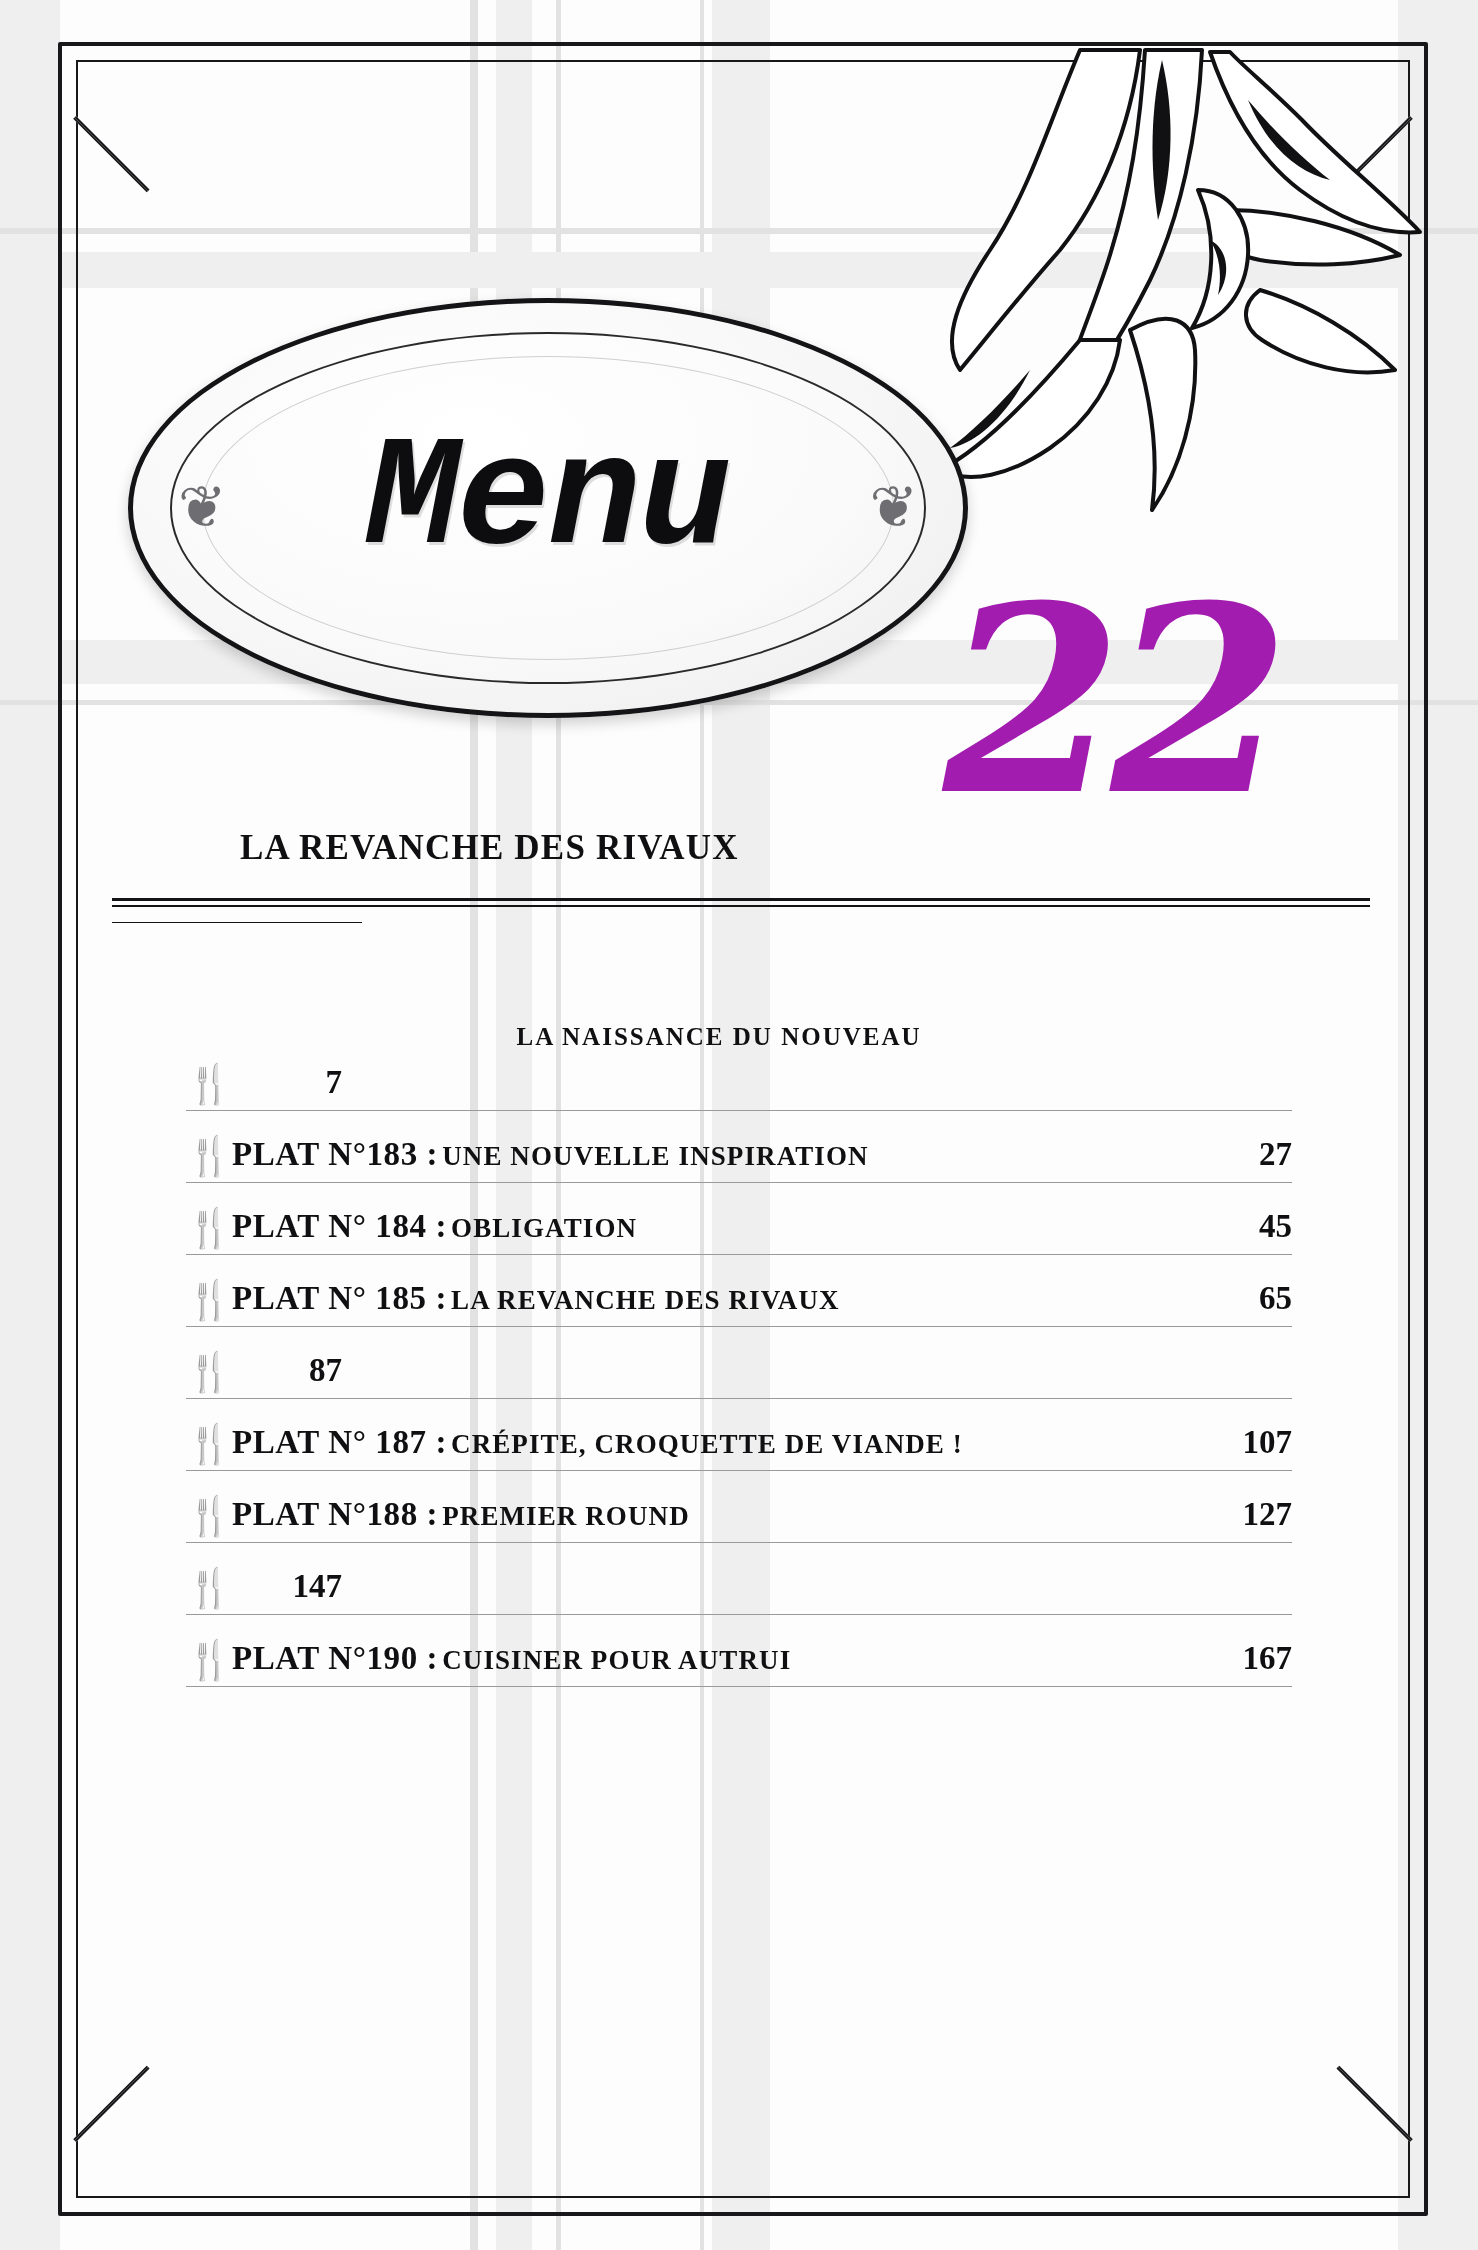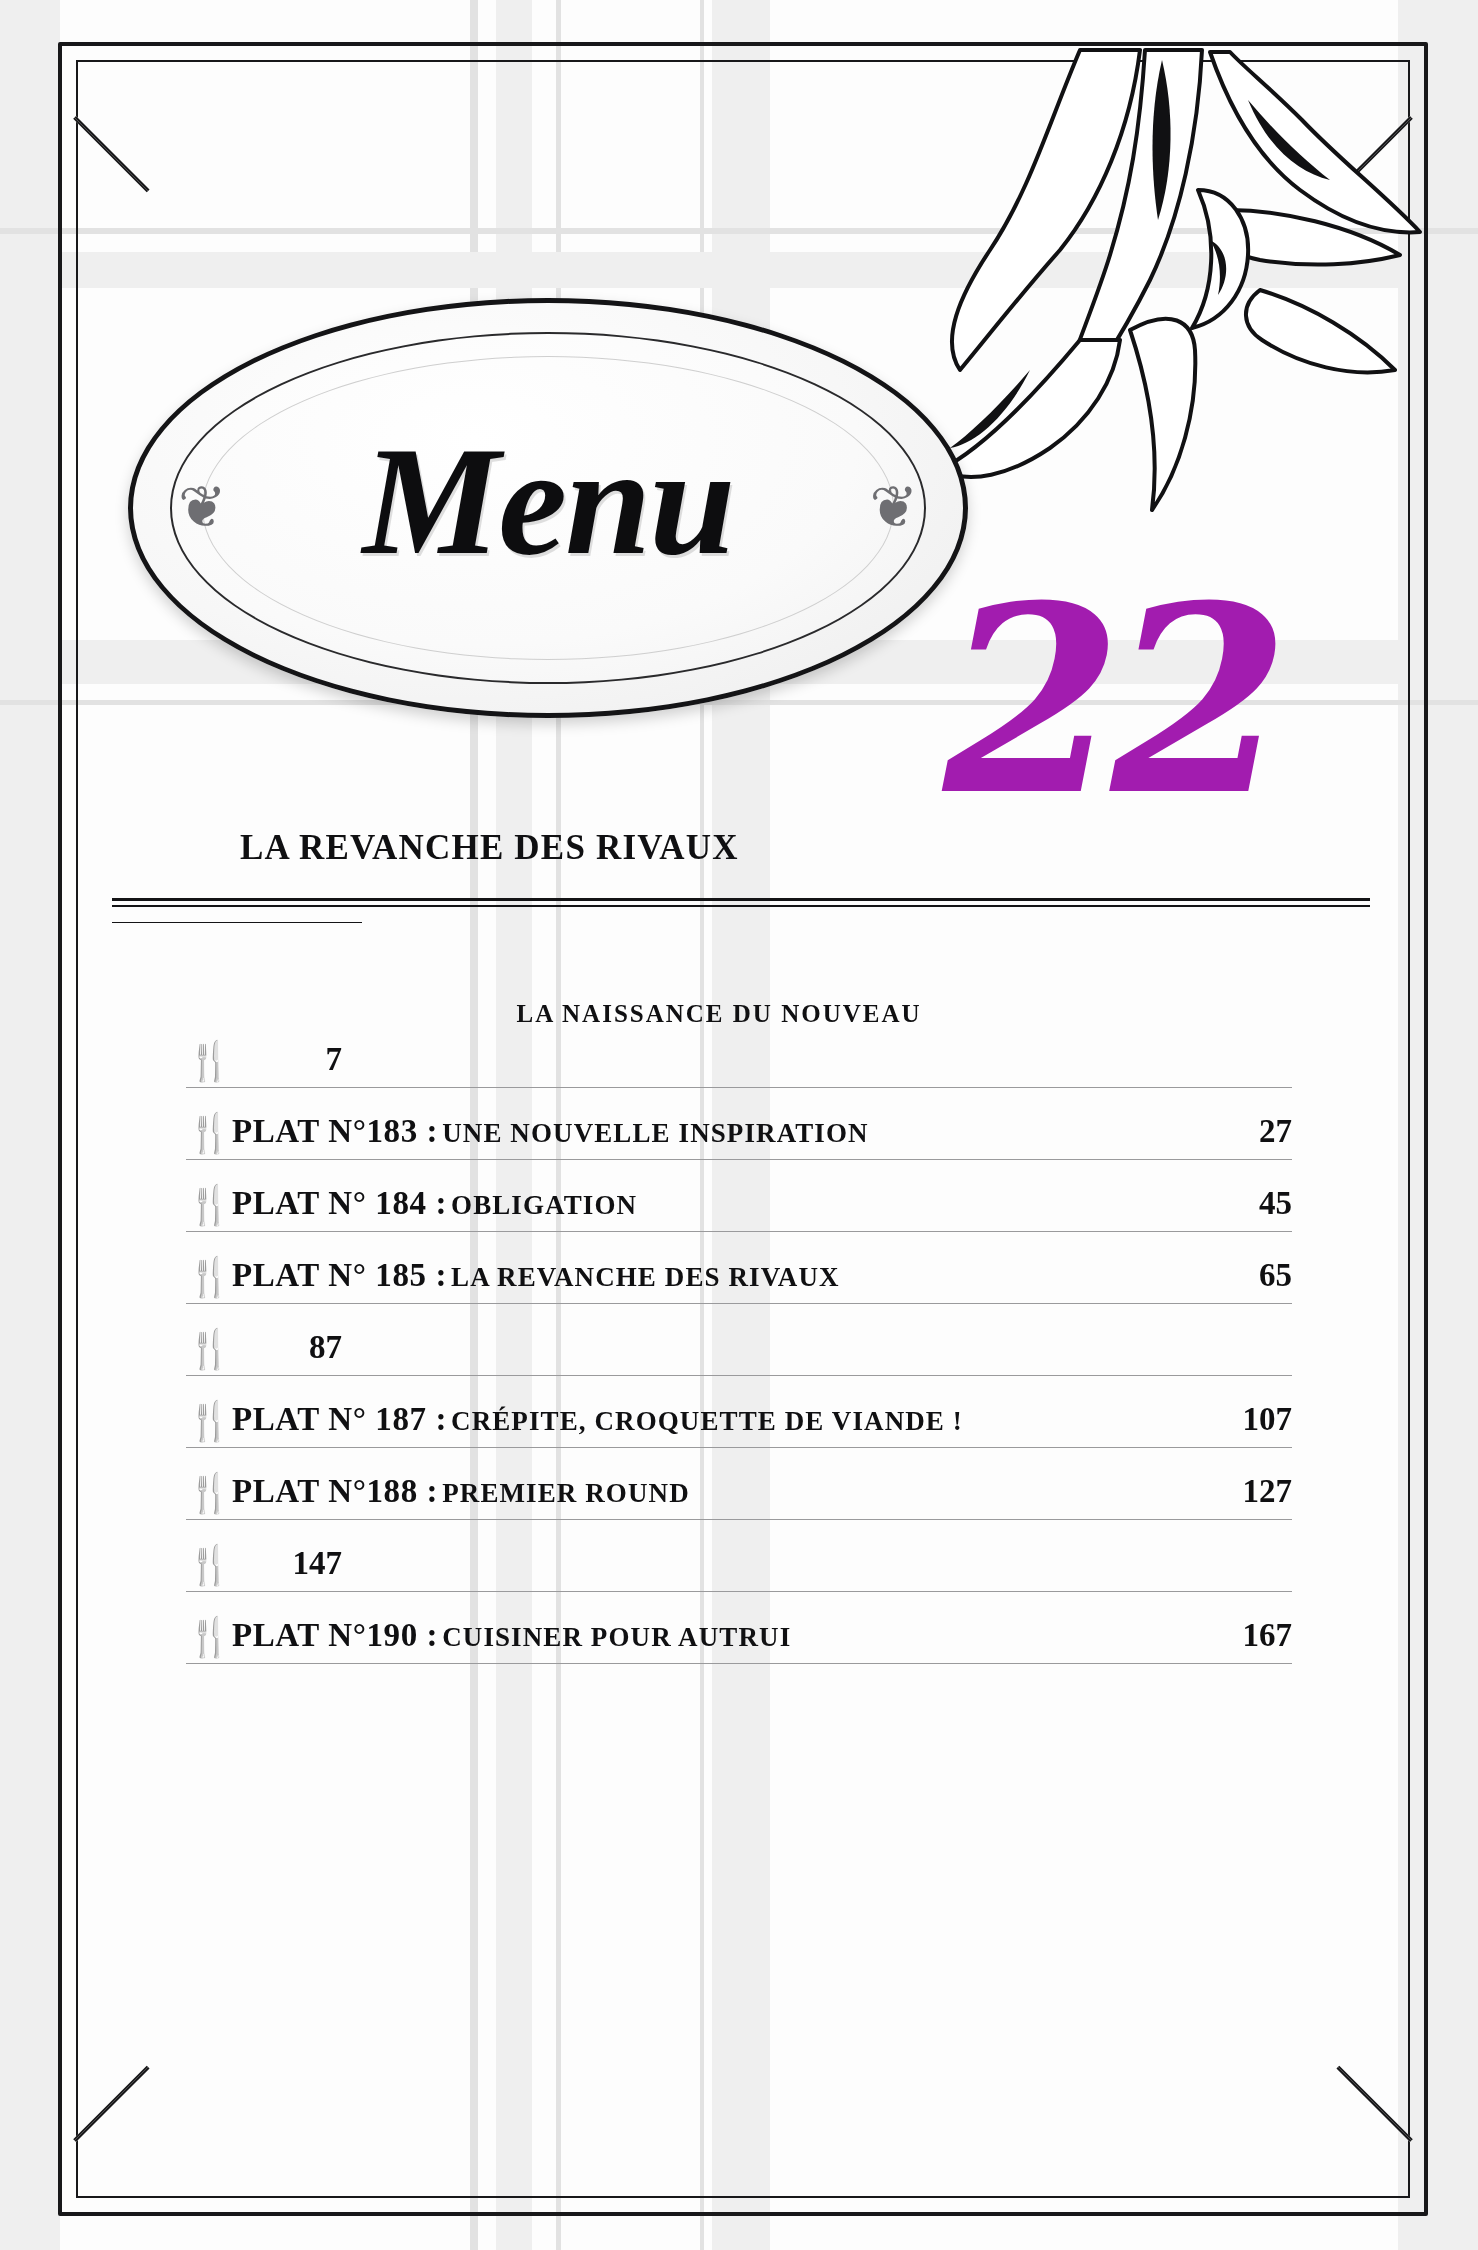--- a/index.html
+++ b/index.html
@@ -129,21 +129,21 @@
     bottom: 58px;
     border-radius: 50%;
     border: 1px solid #cfcfcf;
   }
   .plate-title {
     position: absolute;
     inset: 0;
     display: flex;
     align-items: center;
     justify-content: center;
-    font-family: Liberation Serif, serif;
+    font-family: Liberation Mono, monospace;
     font-style: italic;
     font-weight: 700;
     font-size: 155px;
     letter-spacing: -2px;
     color: #0d0d0f;
     text-shadow: 2px 3px 0 rgba(0,0,0,0.12);
     padding-bottom: 14px;
     box-sizing: border-box;
     text-align: center;
   }
@@ -221,20 +221,21 @@
   }
   .toc-kicker {
     text-align: center;
     font-family: "Liberation Serif", serif;
     font-weight: 700;
     font-size: 25px;
     letter-spacing: 2px;
     color: #101012;
     margin-bottom: 8px;
     padding-right: 40px;
+    margin-top: 23px;
   }
   .toc-row {
     display: flex;
     align-items: flex-end;
     border-bottom: 1px solid #9a9a9c;
     padding: 0 0 9px 0;
     height: 72px;
     box-sizing: border-box;
   }
   .toc-row.first {

